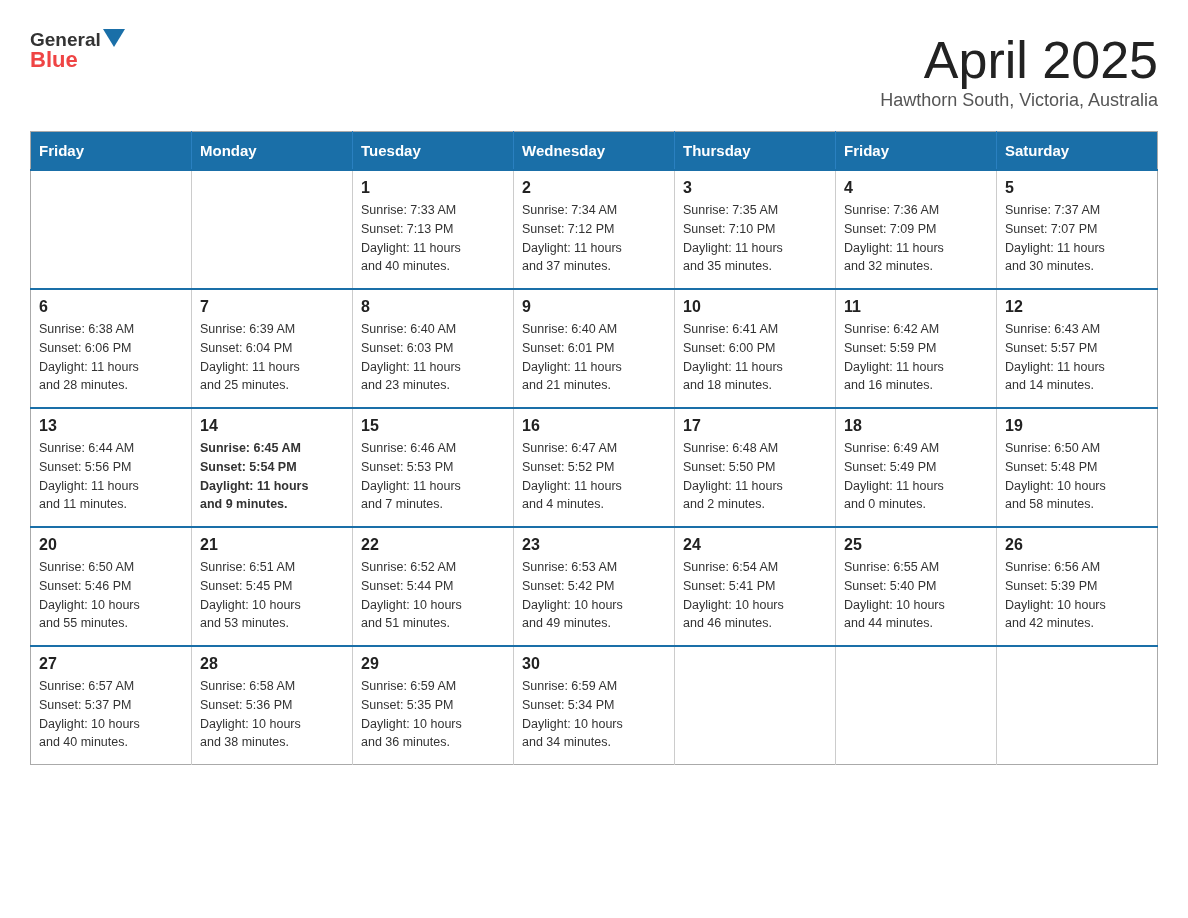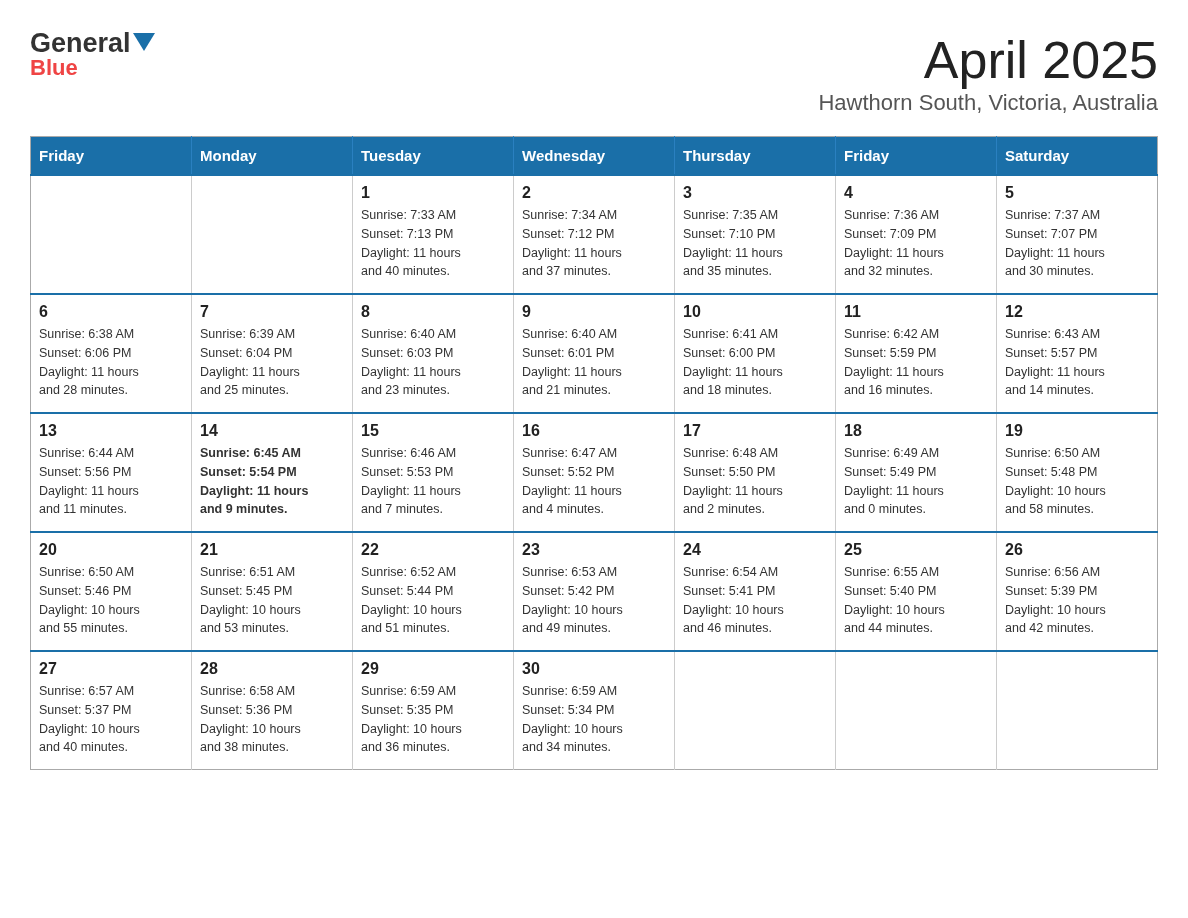--- a/index.html
+++ b/index.html
@@ -15,41 +15,41 @@
       justify-content: space-between;
       align-items: flex-start;
       margin-bottom: 20px;
     }
     .logo {
       display: flex;
       flex-direction: column;
       align-items: flex-start;
     }
     .logo-text {
-      font-size: 27px;
+      font-size: 19px;
       font-weight: bold;
       color: #333;
       line-height: 1;
     }
     .logo-blue-line {
       color: #ef4444;
       font-size: 22px;
       font-weight: bold;
       margin-top: -2px;
     }
     .title-block {
       text-align: right;
     }
     .title-block h1 {
       font-size: 52px;
       font-weight: normal;
       color: #222;
     }
     .title-block h2 {
-      font-size: 22px;
+      font-size: 18px;
       font-weight: normal;
       color: #555;
     }
     .calendar {
       width: 100%;
       border-collapse: collapse;
       border: 1px solid #aaa;
     }
     .calendar thead tr {
       background-color: #1a6fa8;

